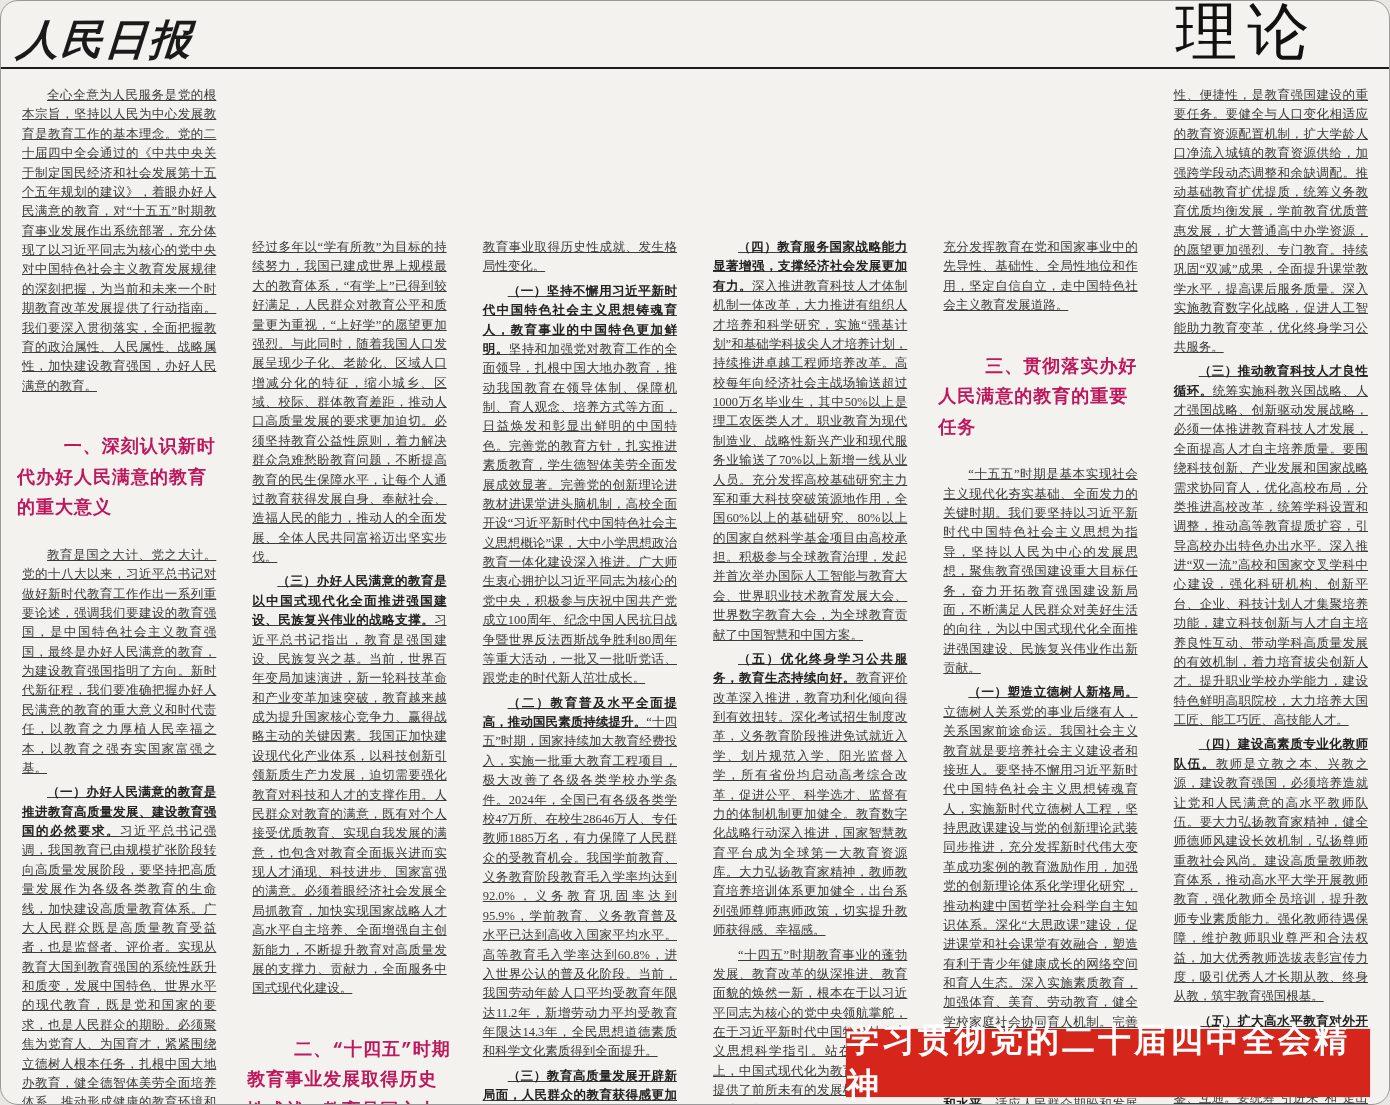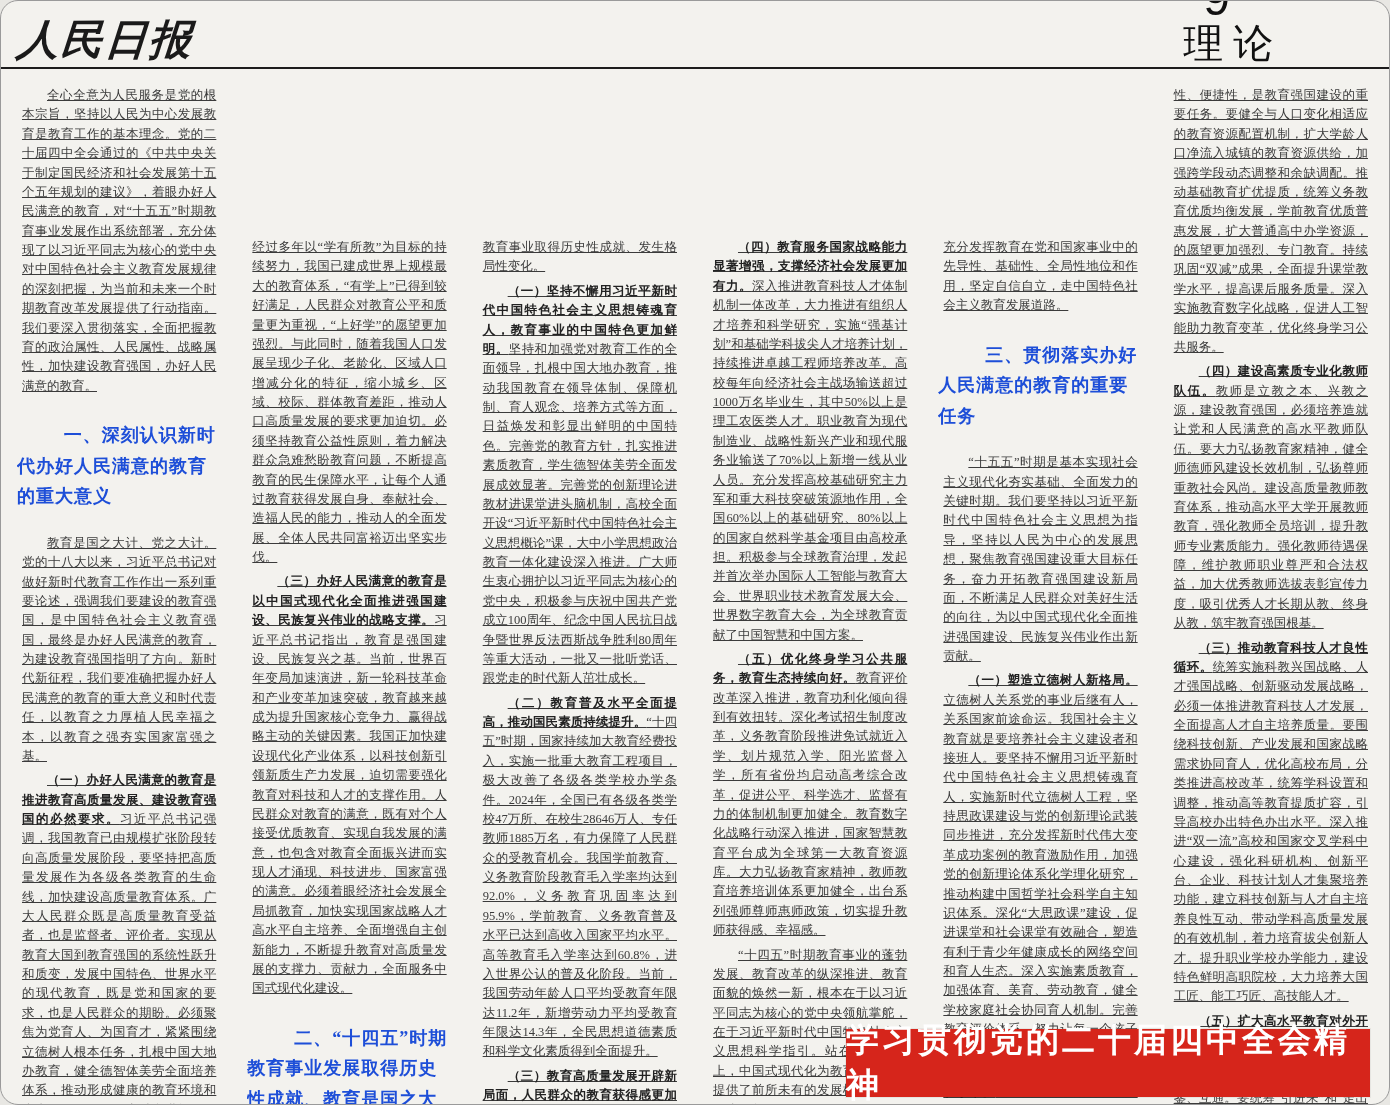--- a/index.html
+++ b/index.html
@@ -8,22 +8,22 @@
         background:#f3f2ee;border:1.5px solid #9a9a9a;border-radius:18px;overflow:hidden;}
   
   .masthead{display:flex;justify-content:space-between;align-items:flex-end;
             height:56px;padding:6px 20px 2px 16px;}
   .logo{font-family:"DejaVu Serif",serif;font-weight:bold;font-style:italic;
         font-size:42px;line-height:1.1;color:#1a1a1a;transform:skewX(-4deg);letter-spacing:2px;}
   .mast-right{display:flex;align-items:flex-start;flex-direction:column;}
   .date{font-family:"Liberation Sans",sans-serif;font-size:15px;color:#222;letter-spacing:2px;}
   .pageno{font-family:"Liberation Sans",sans-serif;font-size:48px;color:#111;
           margin-left:56px;line-height:1;}
-  .section{font-family:"Liberation Sans",sans-serif;font-size:40px;color:#111;
-           margin-left:36px;letter-spacing:10px;line-height:1;}
+  .section{font-family:"Liberation Sans",sans-serif;font-size:62px;color:#111;
+           margin-left:28px;letter-spacing:10px;line-height:1;}
   .rule{height:0;border-bottom:2.5px solid #1c1c1c;margin:2px 0 0 0;}
   
   .content{position:relative;height:1040px;box-sizing:border-box;
            padding:12px 16px 0 16px;display:grid;
            grid-template-columns:repeat(6,1fr);grid-template-rows:152px 1fr;
            column-gap:26px;}
   .headline-block{grid-column:2/6;grid-row:1;text-align:center;}
   .headline-block h1{margin:30px 0 0 0;font-family:"Liberation Sans",sans-serif;
            font-weight:900;font-size:60px;color:#151515;letter-spacing:0.36em;
            text-indent:0.36em;white-space:nowrap;line-height:1.1;}
@@ -31,22 +31,22 @@
   .col{overflow:hidden;font-size:12.5px;line-height:1.55;color:#3b3b3b;text-align:justify;}
   .col1{grid-column:1;grid-row:1/3;}
   .col2{grid-column:2;grid-row:2;}
   .col3{grid-column:3;grid-row:2;}
   .col4{grid-column:4;grid-row:2;}
   .col5{grid-column:5;grid-row:2;}
   .col6{grid-column:6;grid-row:1/3;}
   .para{margin:5px;text-indent:2em;text-decoration:underline;}
   .para.cont{text-indent:0;}
   .lead{font-weight:bold;color:#222;}
-  .section-heading{font-family:Liberation Serif, serif;font-weight:bold;
-           font-size:18px;line-height:1.7;color:#1d4ed8;margin:24px 0 22px 0;
+  .section-heading{font-family:Liberation Mono, monospace;font-weight:bold;
+           font-size:18px;line-height:1.7;color:#be185d;margin:36px 0 22px 0;
            text-indent:2.6em;letter-spacing:1px;text-align:left;}
   
   .banner{position:absolute;right:19px;bottom:12px;width:524px;height:68px;
           display:flex;align-items:center;justify-content:center;
           font-family:"Liberation Sans",sans-serif;font-weight:bold;
           font-size:33px;letter-spacing:3px;box-shadow:0 0 0 1px rgba(0,0,0,.05);}
 </style>
 </head>
 <body>
 
@@ -86,22 +86,22 @@
       </div>
     <div class="col col5">
         <p class="para cont">充分发挥教育在党和国家事业中的先导性、基础性、全局性地位和作用，坚定自信自立，走中国特色社会主义教育发展道路。</p>
         <div class="section-heading">三、贯彻落实办好人民满意的教育的重要任务</div>
         <p class="para">“十五五”时期是基本实现社会主义现代化夯实基础、全面发力的关键时期。我们要坚持以习近平新时代中国特色社会主义思想为指导，坚持以人民为中心的发展思想，聚焦教育强国建设重大目标任务，奋力开拓教育强国建设新局面，不断满足人民群众对美好生活的向往，为以中国式现代化全面推进强国建设、民族复兴伟业作出新贡献。</p>
         <p class="para"><span class="lead">（一）塑造立德树人新格局。</span>立德树人关系党的事业后继有人，关系国家前途命运。我国社会主义教育就是要培养社会主义建设者和接班人。要坚持不懈用习近平新时代中国特色社会主义思想铸魂育人，实施新时代立德树人工程，坚持思政课建设与党的创新理论武装同步推进，充分发挥新时代伟大变革成功案例的教育激励作用，加强党的创新理论体系化学理化研究，推动构建中国哲学社会科学自主知识体系。深化“大思政课”建设，促进课堂和社会课堂有效融合，塑造有利于青少年健康成长的网络空间和育人生态。深入实施素质教育，加强体育、美育、劳动教育，健全学校家庭社会协同育人机制。完善教育评价体系，努力让每一个孩子健康成长、全面发展。</p>
         <p class="para"><span class="lead">（二）提升教育公共服务质量和水平。</span>适应人民群众期盼和发展需求，不断提升教育公共服务的普惠性、可及</p>
       </div>
     <div class="col col6">
         <p class="para cont">性、便捷性，是教育强国建设的重要任务。要健全与人口变化相适应的教育资源配置机制，扩大学龄人口净流入城镇的教育资源供给，加强跨学段动态调整和余缺调配。推动基础教育扩优提质，统筹义务教育优质均衡发展，学前教育优质普惠发展，扩大普通高中办学资源，的愿望更加强烈、专门教育。持续巩固“双减”成果，全面提升课堂教学水平，提高课后服务质量。深入实施教育数字化战略，促进人工智能助力教育变革，优化终身学习公共服务。</p>
+        <p class="para"><span class="lead">（三）推动教育科技人才良性循环。</span>统筹实施科教兴国战略、人才强国战略、创新驱动发展战略，必须一体推进教育科技人才发展，全面提高人才自主培养质量。要围绕科技创新、产业发展和国家战略需求协同育人，优化高校布局，分类推进高校改革，统筹学科设置和调整，推动高等教育提质扩容，引导高校办出特色办出水平。深入推进“双一流”高校和国家交叉学科中心建设，强化科研机构、创新平台、企业、科技计划人才集聚培养功能，建立科技创新与人才自主培养良性互动、带动学科高质量发展的有效机制，着力培育拔尖创新人才。提升职业学校办学能力，建设特色鲜明高职院校，大力培养大国工匠、能工巧匠、高技能人才。</p>
         <p class="para"><span class="lead">（四）建设高素质专业化教师队伍。</span>教师是立教之本、兴教之源，建设教育强国，必须培养造就让党和人民满意的高水平教师队伍。要大力弘扬教育家精神，健全师德师风建设长效机制，弘扬尊师重教社会风尚。建设高质量教师教育体系，推动高水平大学开展教师教育，强化教师全员培训，提升教师专业素质能力。强化教师待遇保障，维护教师职业尊严和合法权益，加大优秀教师选拔表彰宣传力度，吸引优秀人才长期从教、终身从教，筑牢教育强国根基。</p>
-        <p class="para"><span class="lead">（三）推动教育科技人才良性循环。</span>统筹实施科教兴国战略、人才强国战略、创新驱动发展战略，必须一体推进教育科技人才发展，全面提高人才自主培养质量。要围绕科技创新、产业发展和国家战略需求协同育人，优化高校布局，分类推进高校改革，统筹学科设置和调整，推动高等教育提质扩容，引导高校办出特色办出水平。深入推进“双一流”高校和国家交叉学科中心建设，强化科研机构、创新平台、企业、科技计划人才集聚培养功能，建立科技创新与人才自主培养良性互动、带动学科高质量发展的有效机制，着力培育拔尖创新人才。提升职业学校办学能力，建设特色鲜明高职院校，大力培养大国工匠、能工巧匠、高技能人才。</p>
         <p class="para"><span class="lead">（五）扩大高水平教育对外开放。</span>不拒细流，方为江海。推进教育强国建设，要坚持对外开放不动摇，加强同世界各国的互容、互鉴、互通。要统筹“引进来”和“走出去”，不断提升教育国际影响力、竞争力和话语权。加强对出国留学人员的教育服务和管理，实施“留学中国”品牌和能力建设，扩大国际学术交流和教育科研合作，加强中外青少年交流，鼓励国外高水平理工类大学来华合作办学，引育世界优秀人才，建设具有全球影响力的重要教育中心。</p>
       </div>
 
     <div class="banner" style="background: rgb(214, 37, 27); color: rgb(255, 255, 255);">
       <span>学习贯彻党的二十届四中全会精神</span>
     </div>
   </main>
 </div>
 
 </body></html>

